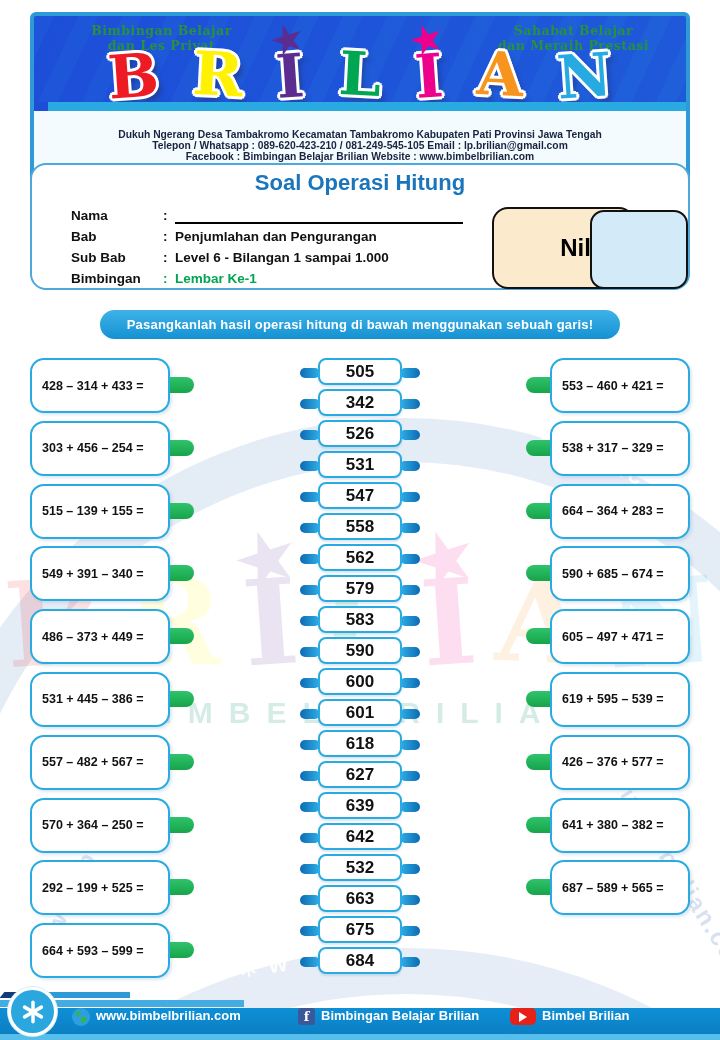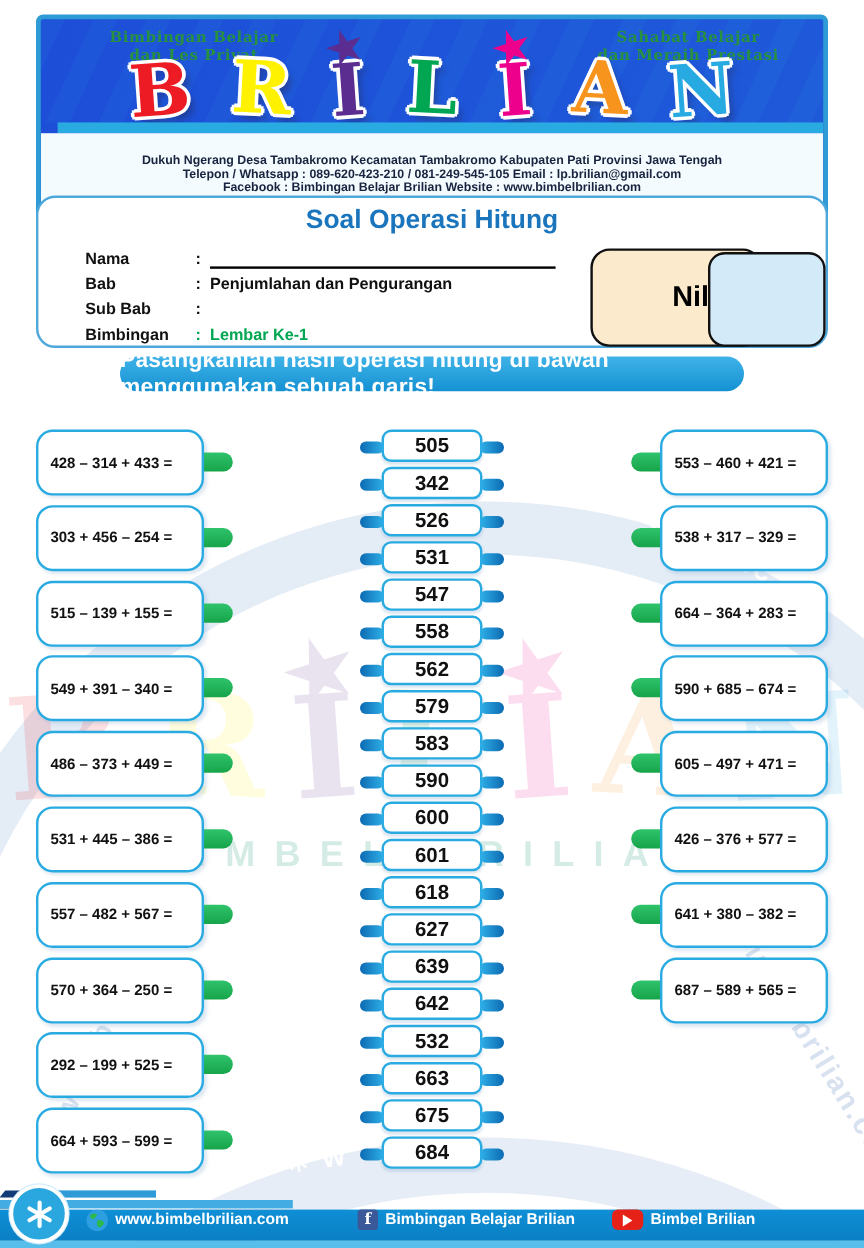--- a/index.html
+++ b/index.html
@@ -53,22 +53,22 @@
   .f-colon{width:12px;}
   .f-line{display:inline-block;width:288px;border-bottom:2px solid #000;height:14px;}
   .f-green{color:#00A651;}
   .nilai{position:absolute;left:460px;top:42px;width:95px;height:78px;background:#FBEACB;border:2px solid #111;
          border-radius:16px;display:flex;align-items:center;justify-content:center;
          font-size:24px;font-weight:bold;color:#000;padding-left:44px;}
   .score{position:absolute;left:558px;top:45px;width:94px;height:75px;background:#D3EAF8;border:2px solid #111;
          border-radius:14px;}
 
   
-  .instr{position:absolute;left:100px;top:297px;width:520px;height:29px;border-radius:15px;
-         background:linear-gradient(180deg,#3FB3E8,#1591D2);color:#fff;font-weight:bold;font-size:19px;
+  .instr{position:absolute;left:100px;top:310px;width:520px;height:29px;border-radius:15px;
+         background:linear-gradient(180deg,#3FB3E8,#1591D2);color:#fff;font-weight:bold;font-size:13px;
          display:flex;align-items:center;justify-content:center;letter-spacing:.2px;}
 
   
   .col{position:absolute;display:flex;flex-direction:column;justify-content:center;}
   #left-col{left:30px;top:358px;gap:7.8px;}
   #right-col{left:550px;top:358px;gap:7.8px;}
   #mid-col{left:318px;top:358px;gap:4px;}
   .prob-box{position:relative;width:140px;height:55px;border:2px solid #29ABE2;border-radius:14px;
             background:#fff;box-sizing:border-box;display:flex;align-items:center;
             box-shadow:2px 2px 3px rgba(120,160,200,.25);}
@@ -163,20 +163,21 @@
         <span class="f-line"></span>
       </div>
       <div class="form-row">
         <span class="f-label">Bab</span>
         <span class="f-colon">:</span>
         <span>Penjumlahan dan Pengurangan</span>
       </div>
       <div class="form-row">
         <span class="f-label">Sub Bab</span>
         <span class="f-colon">:</span>
+        <span>Level 6 - Bilangan 1 sampai 1.000</span>
       </div>
       <div class="form-row">
         <span class="f-label">Bimbingan</span>
         <span class="f-colon f-green">:</span>
         <span class="f-green">Lembar Ke-1</span>
       </div>
     </div>
     <div class="nilai">Nilai</div>
     <div class="score"></div>
   </div>
@@ -339,20 +340,24 @@
       <span class="prob-box">
         <span class="prob-text">664 – 364 + 283 =</span>
         <span class="tab tab-green tab-gr-left"></span>
       </span>
       <span class="prob-box">
         <span class="prob-text">590 + 685 – 674 =</span>
         <span class="tab tab-green tab-gr-left"></span>
       </span>
       <span class="prob-box">
         <span class="prob-text">605 – 497 + 471 =</span>
+        <span class="tab tab-green tab-gr-left"></span>
+      </span>
+      <span class="prob-box">
+        <span class="prob-text">619 + 595 – 539 =</span>
         <span class="tab tab-green tab-gr-left"></span>
       </span>
       <span class="prob-box">
         <span class="prob-text">426 – 376 + 577 =</span>
         <span class="tab tab-green tab-gr-left"></span>
       </span>
       <span class="prob-box">
         <span class="prob-text">641 + 380 – 382 =</span>
         <span class="tab tab-green tab-gr-left"></span>
       </span>

